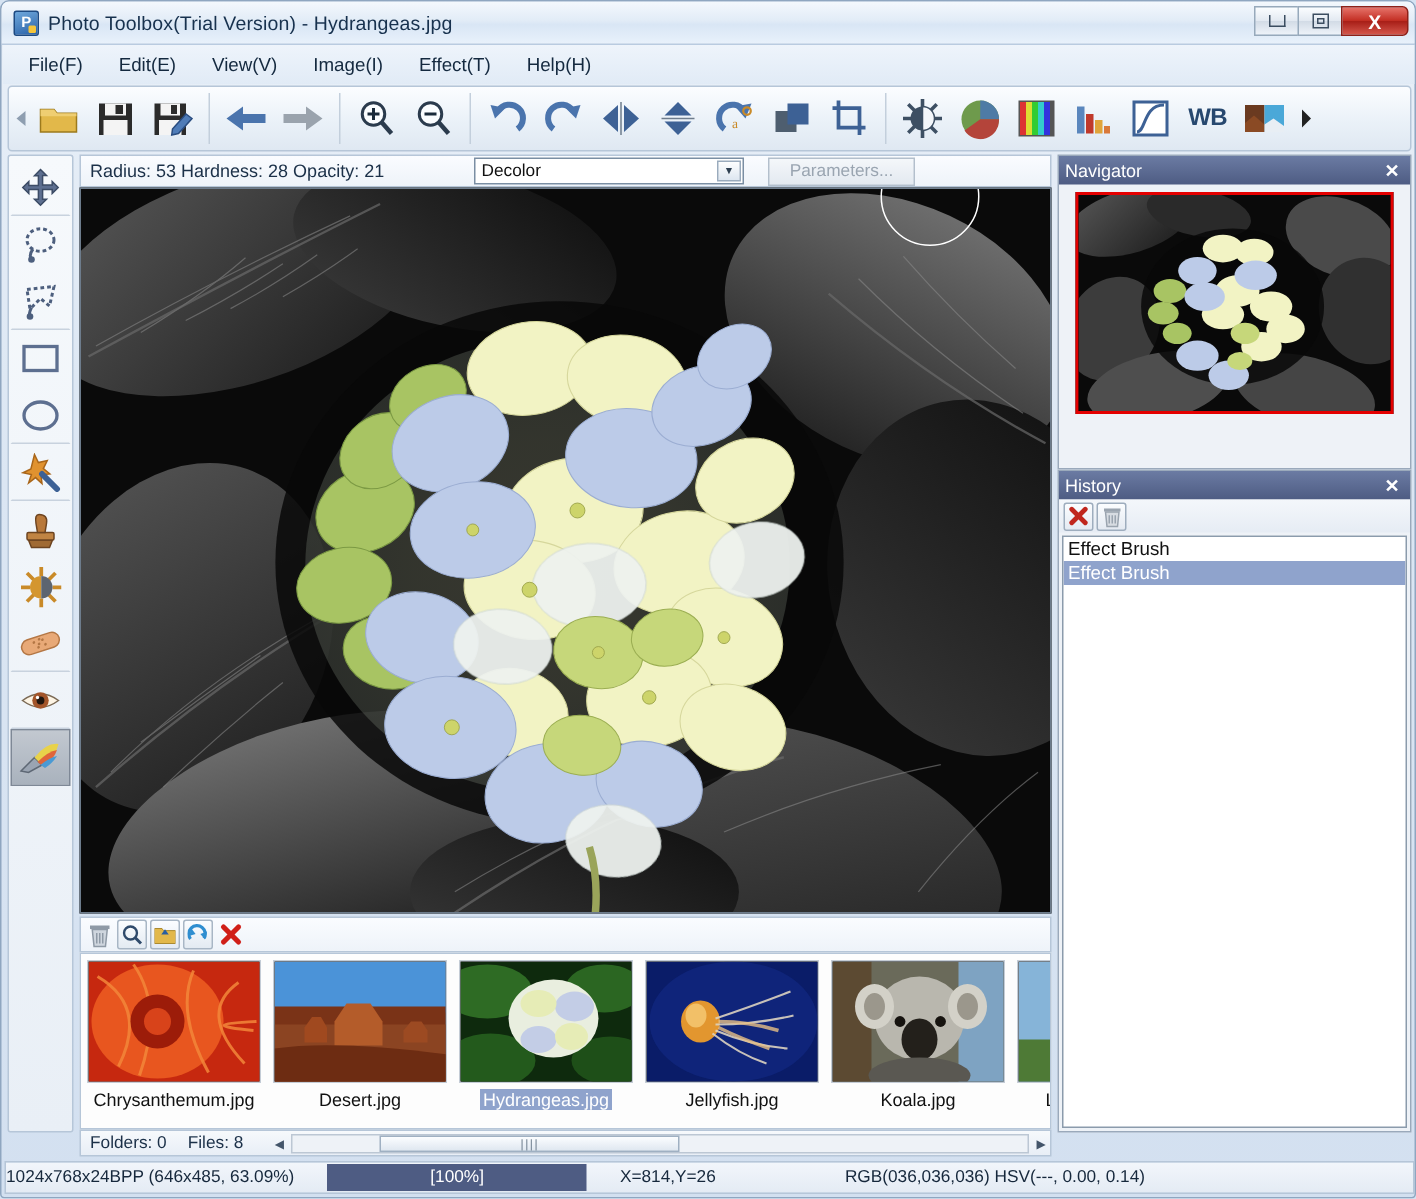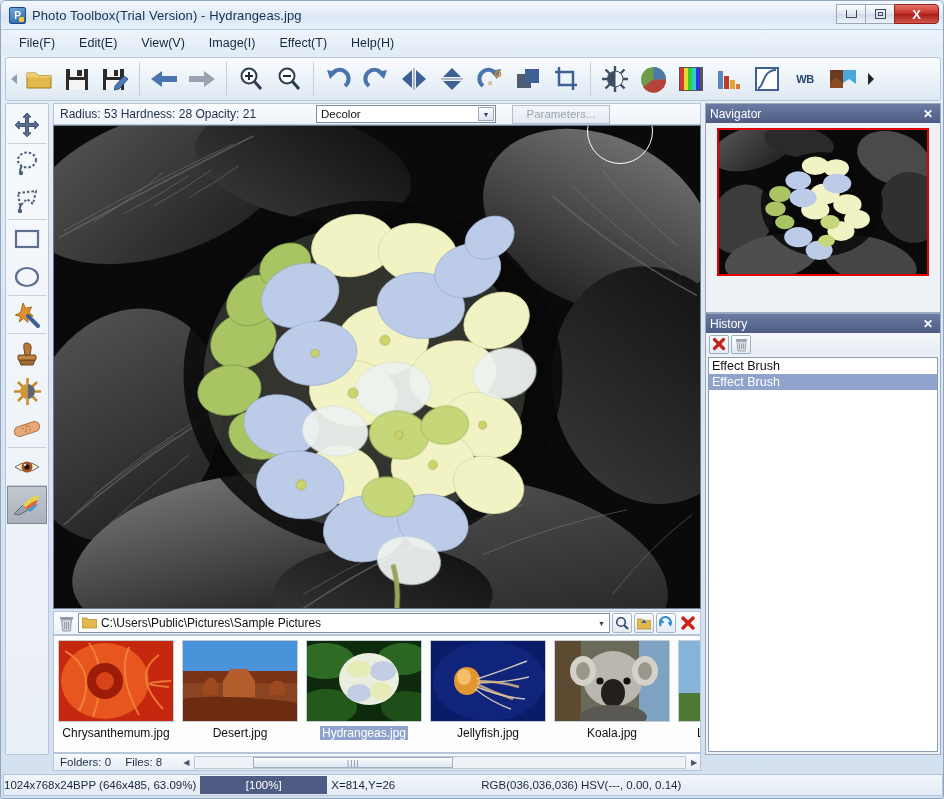--- a/index.html
+++ b/index.html
@@ -242,21 +242,21 @@
 
   
   .statusbar {
     position:absolute; left:2px; bottom:2px; width:940px; height:22px;
     background:linear-gradient(180deg,#f2f6fb,#e4ebf4);
     border:1px solid #b6c6d8;
     display:flex; align-items:center; font-size:11.5px; color:#16283c;
   }
   .sb-cell{ padding:0 0; white-space:nowrap; }
   .sb-zoom{
-    width:127px; height:18px; margin:0 4px;
+    width:173px; height:18px; margin:0 22px;
     background:#4e5c83; color:#fff;
     display:flex; align-items:center; justify-content:center;
     font-size:11.5px;
   }
   .sb-x{ width:150px; }
 
   svg{ display:block; }
 </style>
 </head>
 <body>
@@ -440,21 +440,21 @@
         <rect x="20" y="17" width="4" height="5" fill="#d9793a"></rect>
       </svg>
     </div>
     <div class="tb-btn">
       <svg width="26" height="26" viewBox="0 0 26 26">
         <rect x="2" y="2" width="22" height="22" fill="#fff" stroke="#3d6195" stroke-width="2"></rect>
         <path d="M4 22 C10 22 8 4 22 4" fill="none" stroke="#3d6195" stroke-width="2"></path>
       </svg>
     </div>
     <div class="tb-btn">
-      <span style="font-weight:bold;font-size:11px;color:#27486f;letter-spacing:-0.5px;">WB</span>
+      <span style="font-weight:bold;font-size:16px;color:#27486f;letter-spacing:-0.5px;">WB</span>
     </div>
     <div class="tb-btn">
       <svg width="28" height="22" viewBox="0 0 28 22">
         <rect x="1" y="2" width="13" height="18" fill="#6a3a20"></rect>
         <rect x="14" y="2" width="13" height="18" fill="#4aa8d8"></rect>
         <path d="M1 14 l6 -5 l7 6 v5 H1z" fill="#8a4a24"></path>
         <path d="M14 15 l6 -4 l7 5 v4 H14z" fill="#e8eef4"></path>
       </svg>
     </div>
     <div class="tb-end">
@@ -688,27 +688,20 @@
     <div class="path-iconbtn">
       <svg width="15" height="17" viewBox="0 0 15 17">
         <rect x="1" y="2" width="13" height="2.4" fill="#8f9aa6"></rect>
         <path d="M2.5 4.6 h10 l-1.2 11.4 h-7.6z" fill="#cfd6de" stroke="#8f9aa6"></path>
         <g stroke="#8f9aa6">
             <line x1="5.5" y1="7" x2="5.5" y2="14"></line>
             <line x1="7.5" y1="7" x2="7.5" y2="14"></line>
             <line x1="9.5" y1="7" x2="9.5" y2="14"></line>
           </g>
       </svg>
-    </div>
-    <div class="path-field">
-      <svg width="15" height="12" viewBox="0 0 15 12">
-        <path d="M0 1h5l1.2 1.5H15V11H0z" fill="#e2b84a" stroke="#a58224" stroke-width=".6"></path>
-      </svg>
-      <span class="path-text">C:\Users\Public\Pictures\Sample Pictures</span>
-      <span class="path-caret">▼</span>
     </div>
     <div class="pb-btn">
       <svg width="14" height="14" viewBox="0 0 14 14">
         <circle cx="6" cy="6" r="4.3" fill="none" stroke="#2f4a6b" stroke-width="1.6"></circle>
         <line x1="9" y1="9" x2="13" y2="13" stroke="#2f4a6b" stroke-width="2"></line>
       </svg>
     </div>
     <div class="pb-btn">
       <svg width="14" height="13" viewBox="0 0 14 13">
         <path d="M0 2h5l1 1.4H14V12H0z" fill="#e2b84a" stroke="#a58224" stroke-width=".6"></path>

